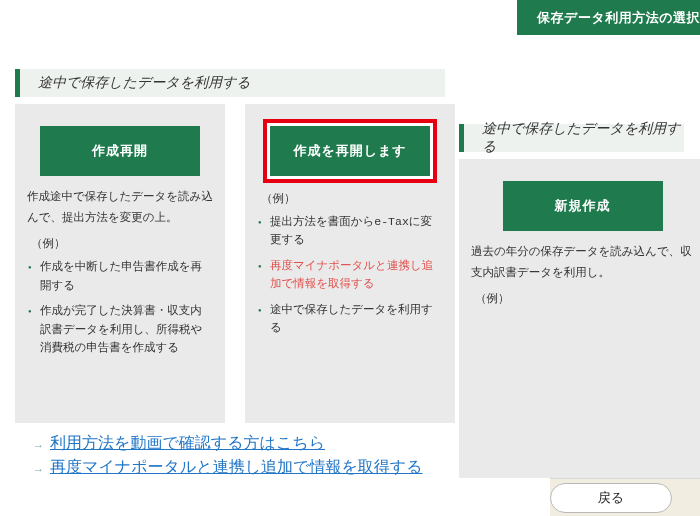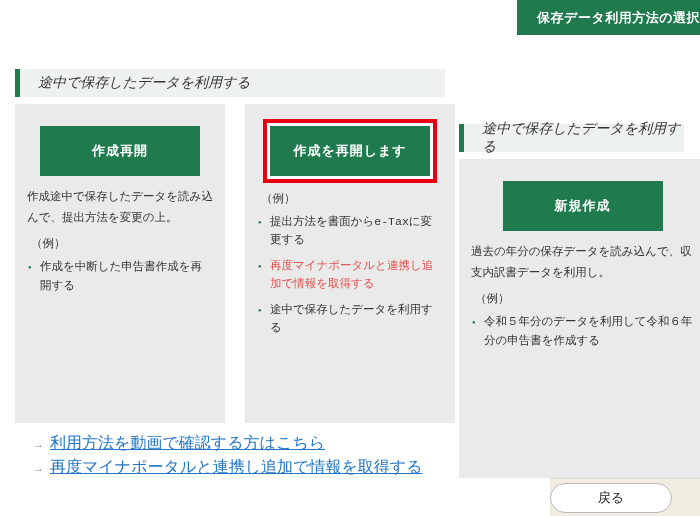--- a/index.html
+++ b/index.html
@@ -110,20 +110,21 @@
     <div class="col-left">
       <div class="sec-head">途中で保存したデータを利用する</div>
       <div class="cards">
 
         <div class="card">
           <button class="btn btn-plain">作成再開</button>
           <p class="desc">作成途中で保存したデータを読み込んで、提出方法を変更の上。</p>
           <p class="example">（例）</p>
           <ul>
             <li>作成を中断した申告書作成を再開する</li>
+            <li>作成が完了した決算書・収支内訳書データを利用し、所得税や消費税の申告書を作成する</li>
           </ul>
         </div>
 
         <div class="card">
           <div class="btn-highlight">
             <button class="btn">作成を再開します</button>
           </div>
           <p class="example">（例）</p>
           <ul>
             <li>提出方法を書面からe-Taxに変更する</li>
@@ -147,23 +148,20 @@
     </div>
 
     <div class="col-right">
       <div class="sec-head">途中で保存したデータを利用する</div>
       <div class="cards">
 
         <div class="card">
           <button class="btn btn-plain">新規作成</button>
           <p class="desc">過去の年分の保存データを読み込んで、収支内訳書データを利用し。</p>
           <p class="example">（例）</p>
-          <ul>
-            <li>令和５年分のデータを利用して令和６年分の申告書を作成する</li>
-          </ul>
         </div>
 
       </div>
     </div>
 
   </div>
 
   <div class="footerbar">
     <button class="back-btn">戻る</button>
   </div>

